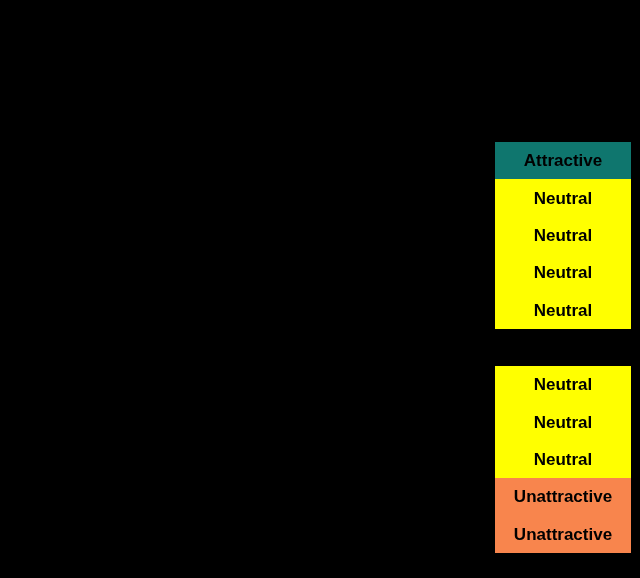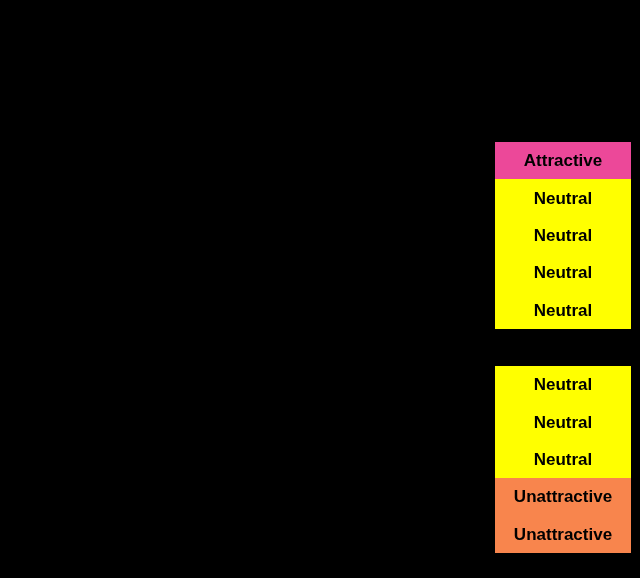--- a/index.html
+++ b/index.html
@@ -41,21 +41,21 @@
     line-height: 1;
     letter-spacing: 0;
     white-space: nowrap;
   }
 </style>
 </head>
 <body style="background: rgb(0, 0, 0);">
 
 <div class="canvas">
   <div class="rating-column" id="rating-column">
-  <div class="rating-cell" style="background: #ec4899;">
+  <div class="rating-cell" style="background: #0f766e;">
     <span class="rating-label">Attractive</span>
   </div>
 
   <div class="rating-cell" style="background: rgb(255, 255, 0);">
     <span class="rating-label">Neutral</span>
   </div>
 
   <div class="rating-cell" style="background: rgb(255, 255, 0);">
     <span class="rating-label">Neutral</span>
   </div>

